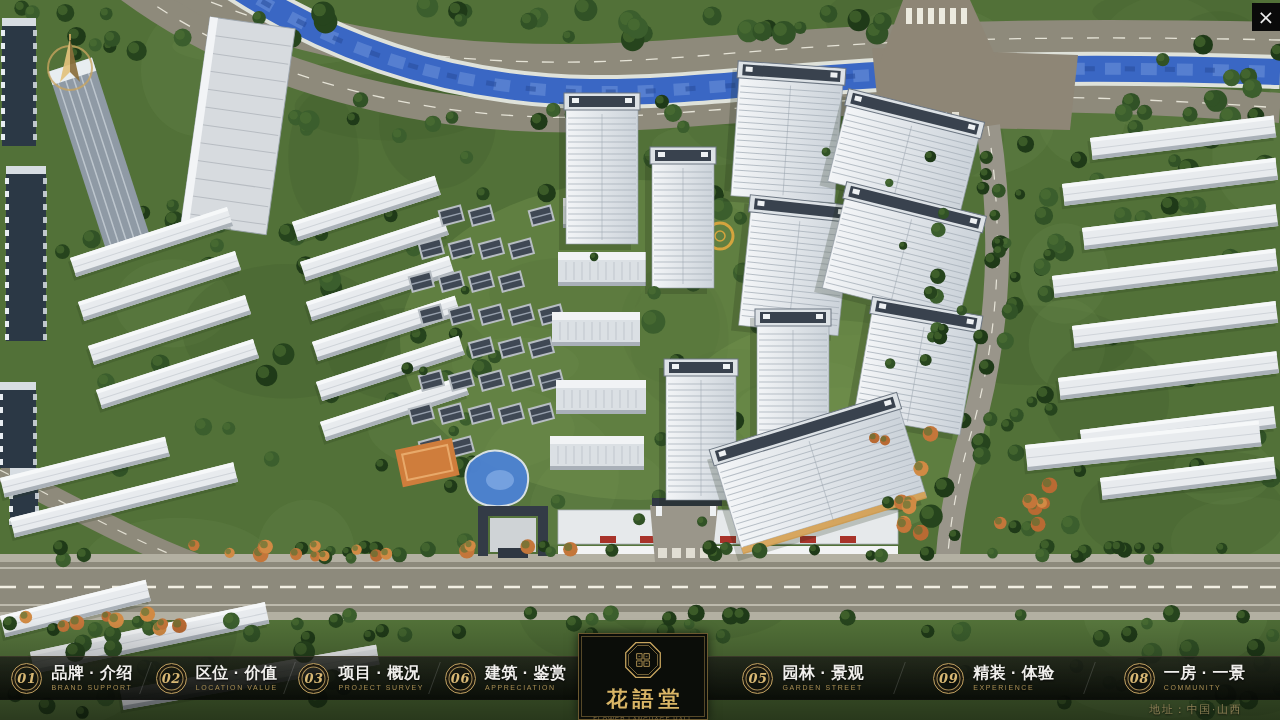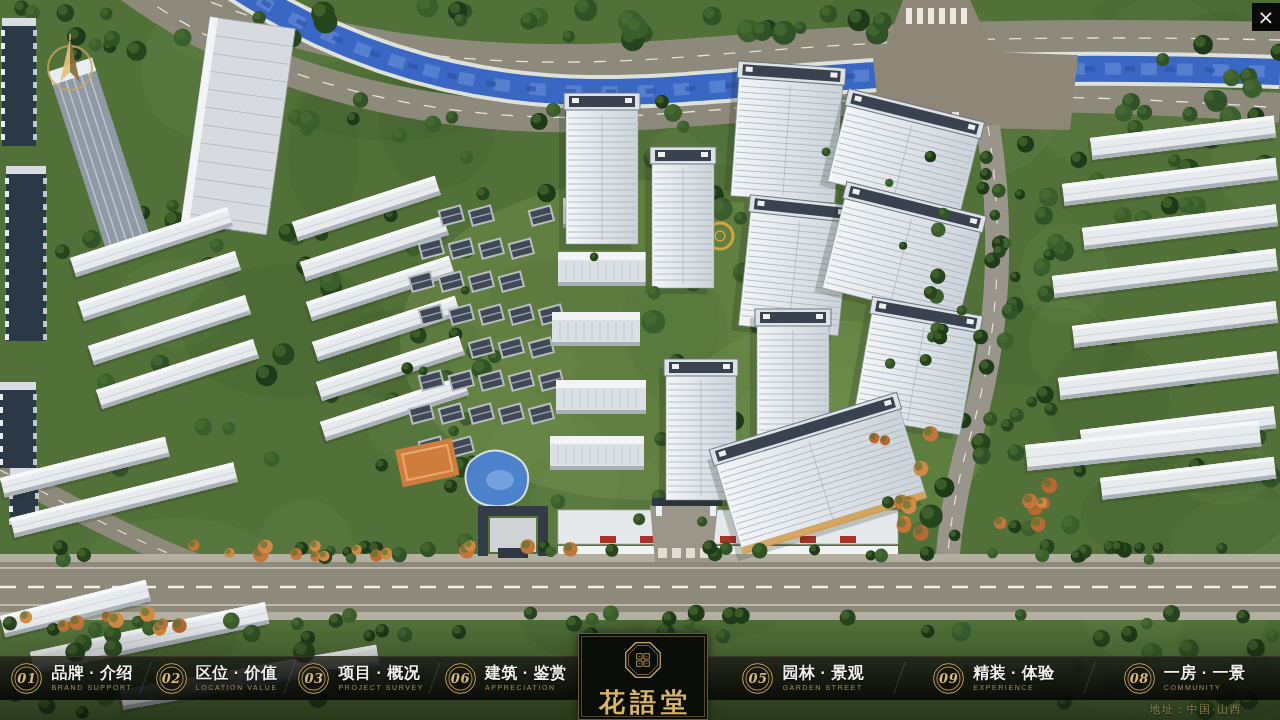--- a/index.html
+++ b/index.html
@@ -29,21 +29,21 @@
   .nav-sub{color:#a98e53;font-size:7px;letter-spacing:1.6px;margin-top:2px;white-space:nowrap;
            text-transform:uppercase;}
 
   
   .logo-panel{position:absolute;left:578px;top:633px;width:130px;height:87px;box-sizing:border-box;
               background:#0b0d09;border:1px solid rgba(150,122,66,.7);
               box-shadow:inset 0 0 0 2px #0b0d09, inset 0 0 0 3px rgba(150,122,66,.55),
                          0 0 10px rgba(0,0,0,.6);
               display:flex;flex-direction:column;align-items:center;padding-top:6px;cursor:pointer;}
   .logo-title{color:#d9b566;font-family:"DejaVu Serif",serif;font-weight:bold;
-              font-size:26px;letter-spacing:5px;text-indent:5px;margin-top:1px;}
+              font-size:21px;letter-spacing:5px;text-indent:5px;margin-top:1px;}
   .logo-sub{color:#8d7544;font-size:6px;letter-spacing:1.1px;margin-top:3px;}
 
   
   .close-btn{position:absolute;top:3px;right:0;width:28px;height:28px;background:#0a0a0a;
              color:#ececec;border:none;font:400 20px "DejaVu Sans",sans-serif;line-height:26px;
              text-align:center;padding:0;cursor:pointer;}
   .compass{position:absolute;left:40px;top:32px;width:60px;height:64px;opacity:.92;}
   .address{position:absolute;right:38px;bottom:3px;color:#8f8257;font-size:11px;
            letter-spacing:1.5px;text-shadow:0 1px 2px rgba(0,0,0,.8);}
 </style>

